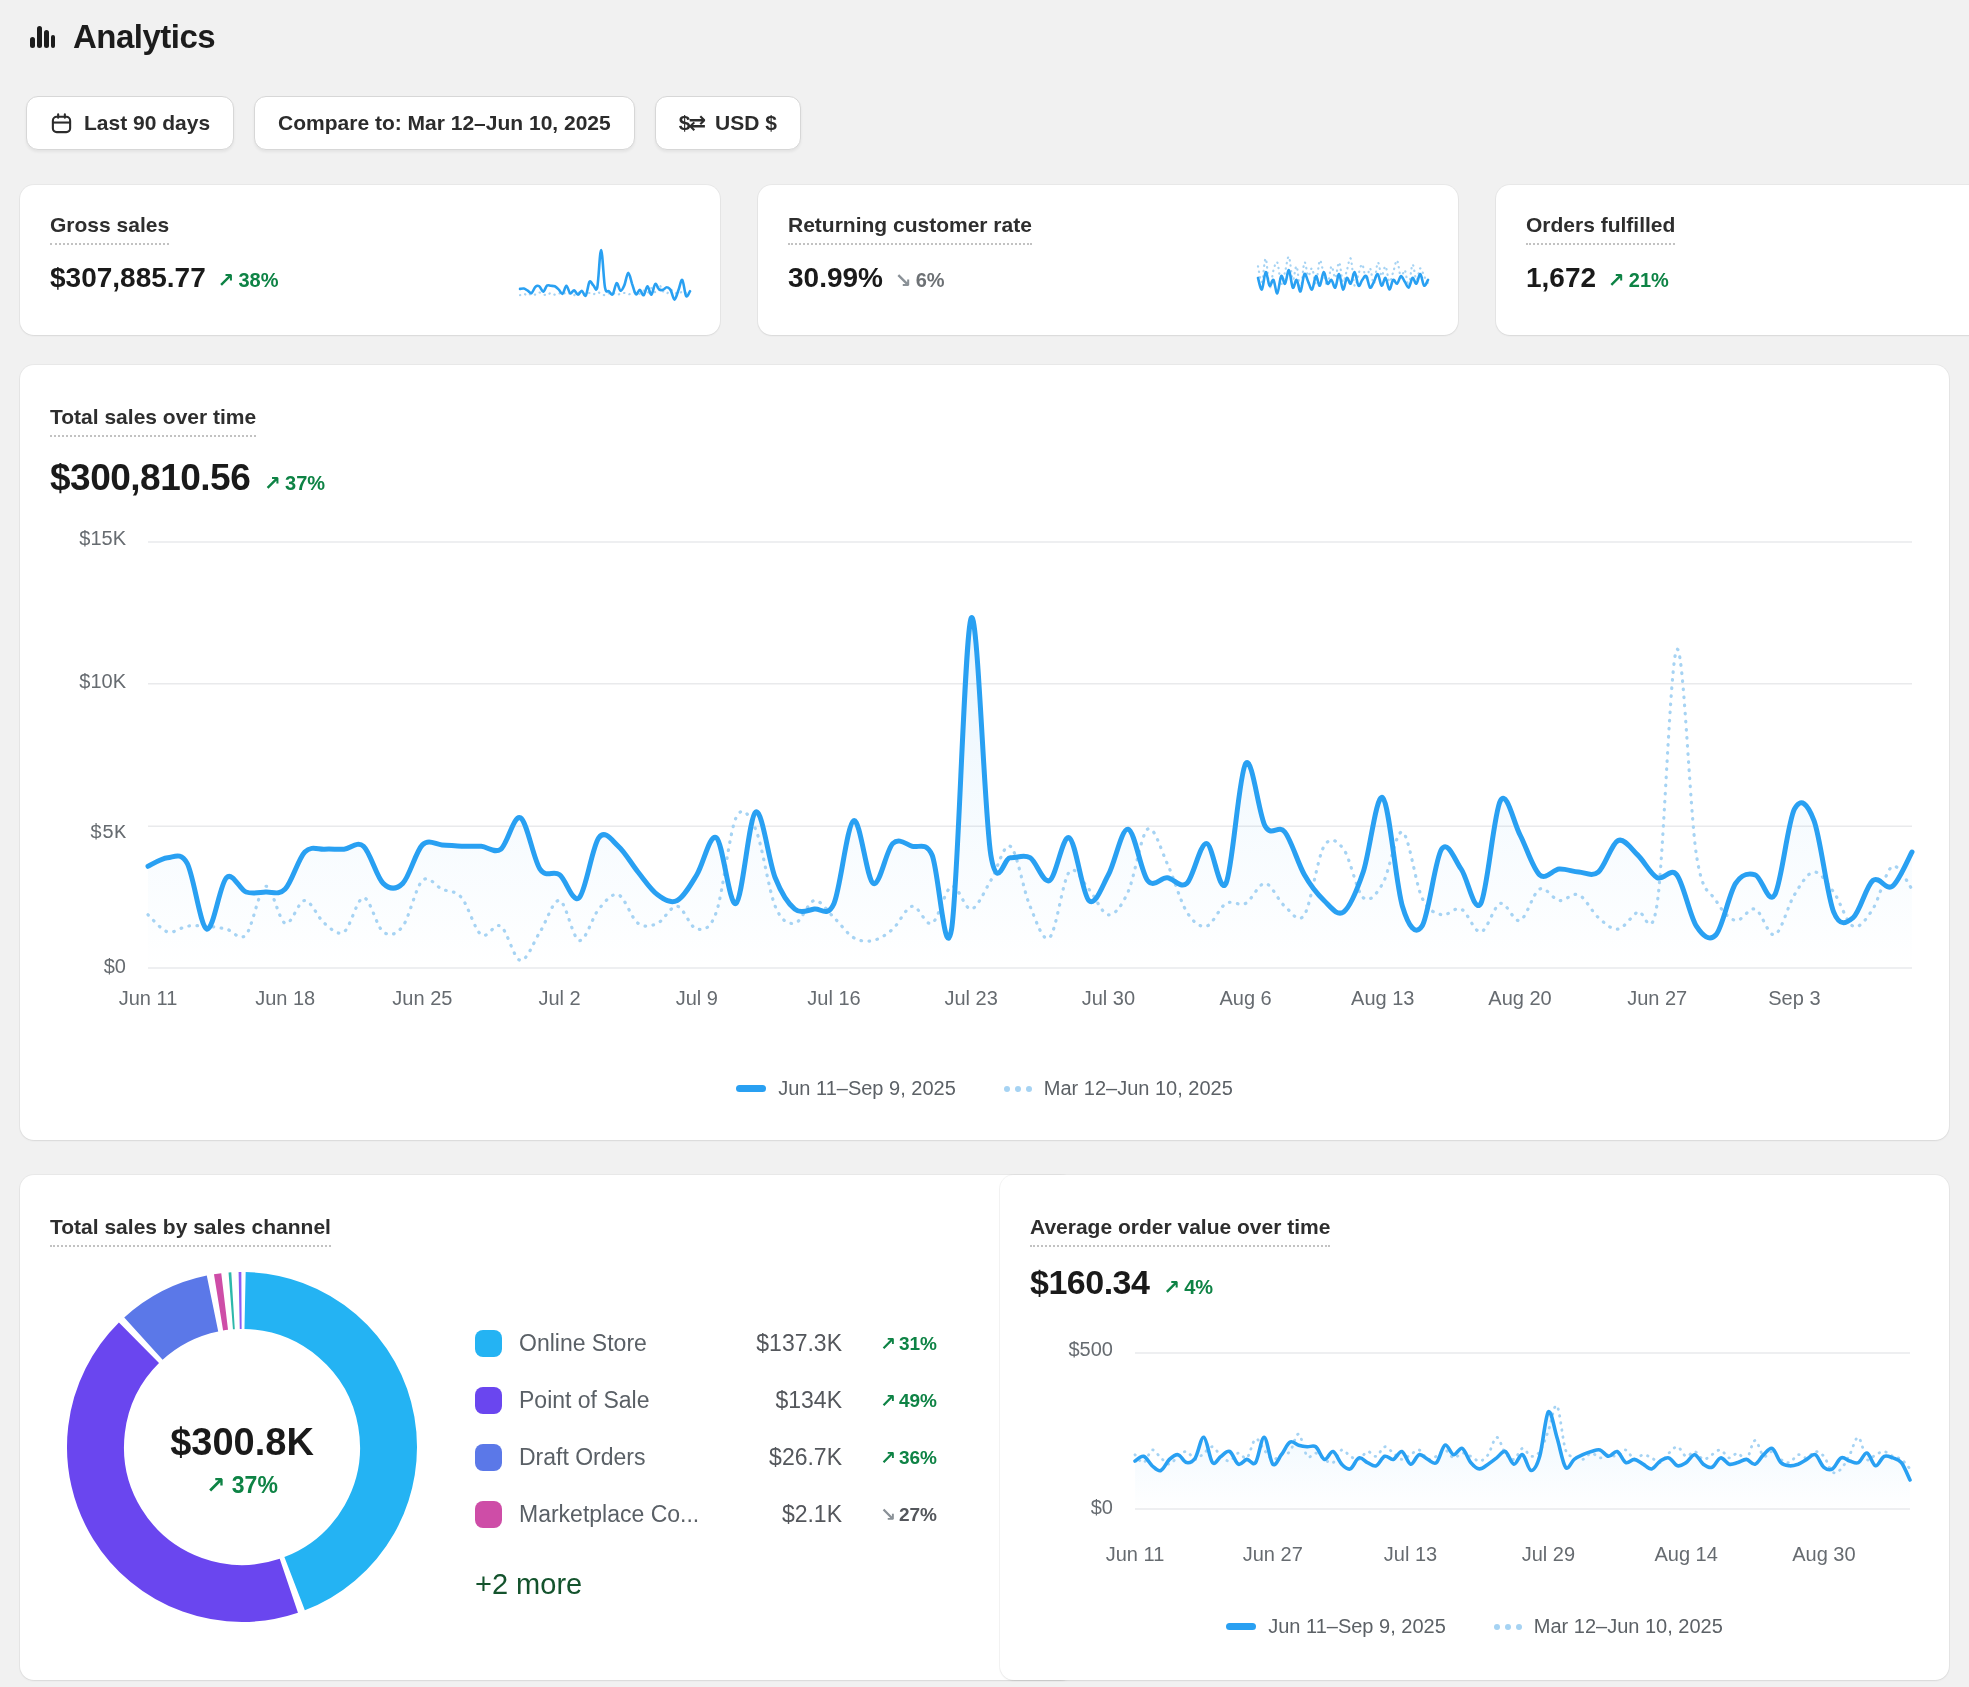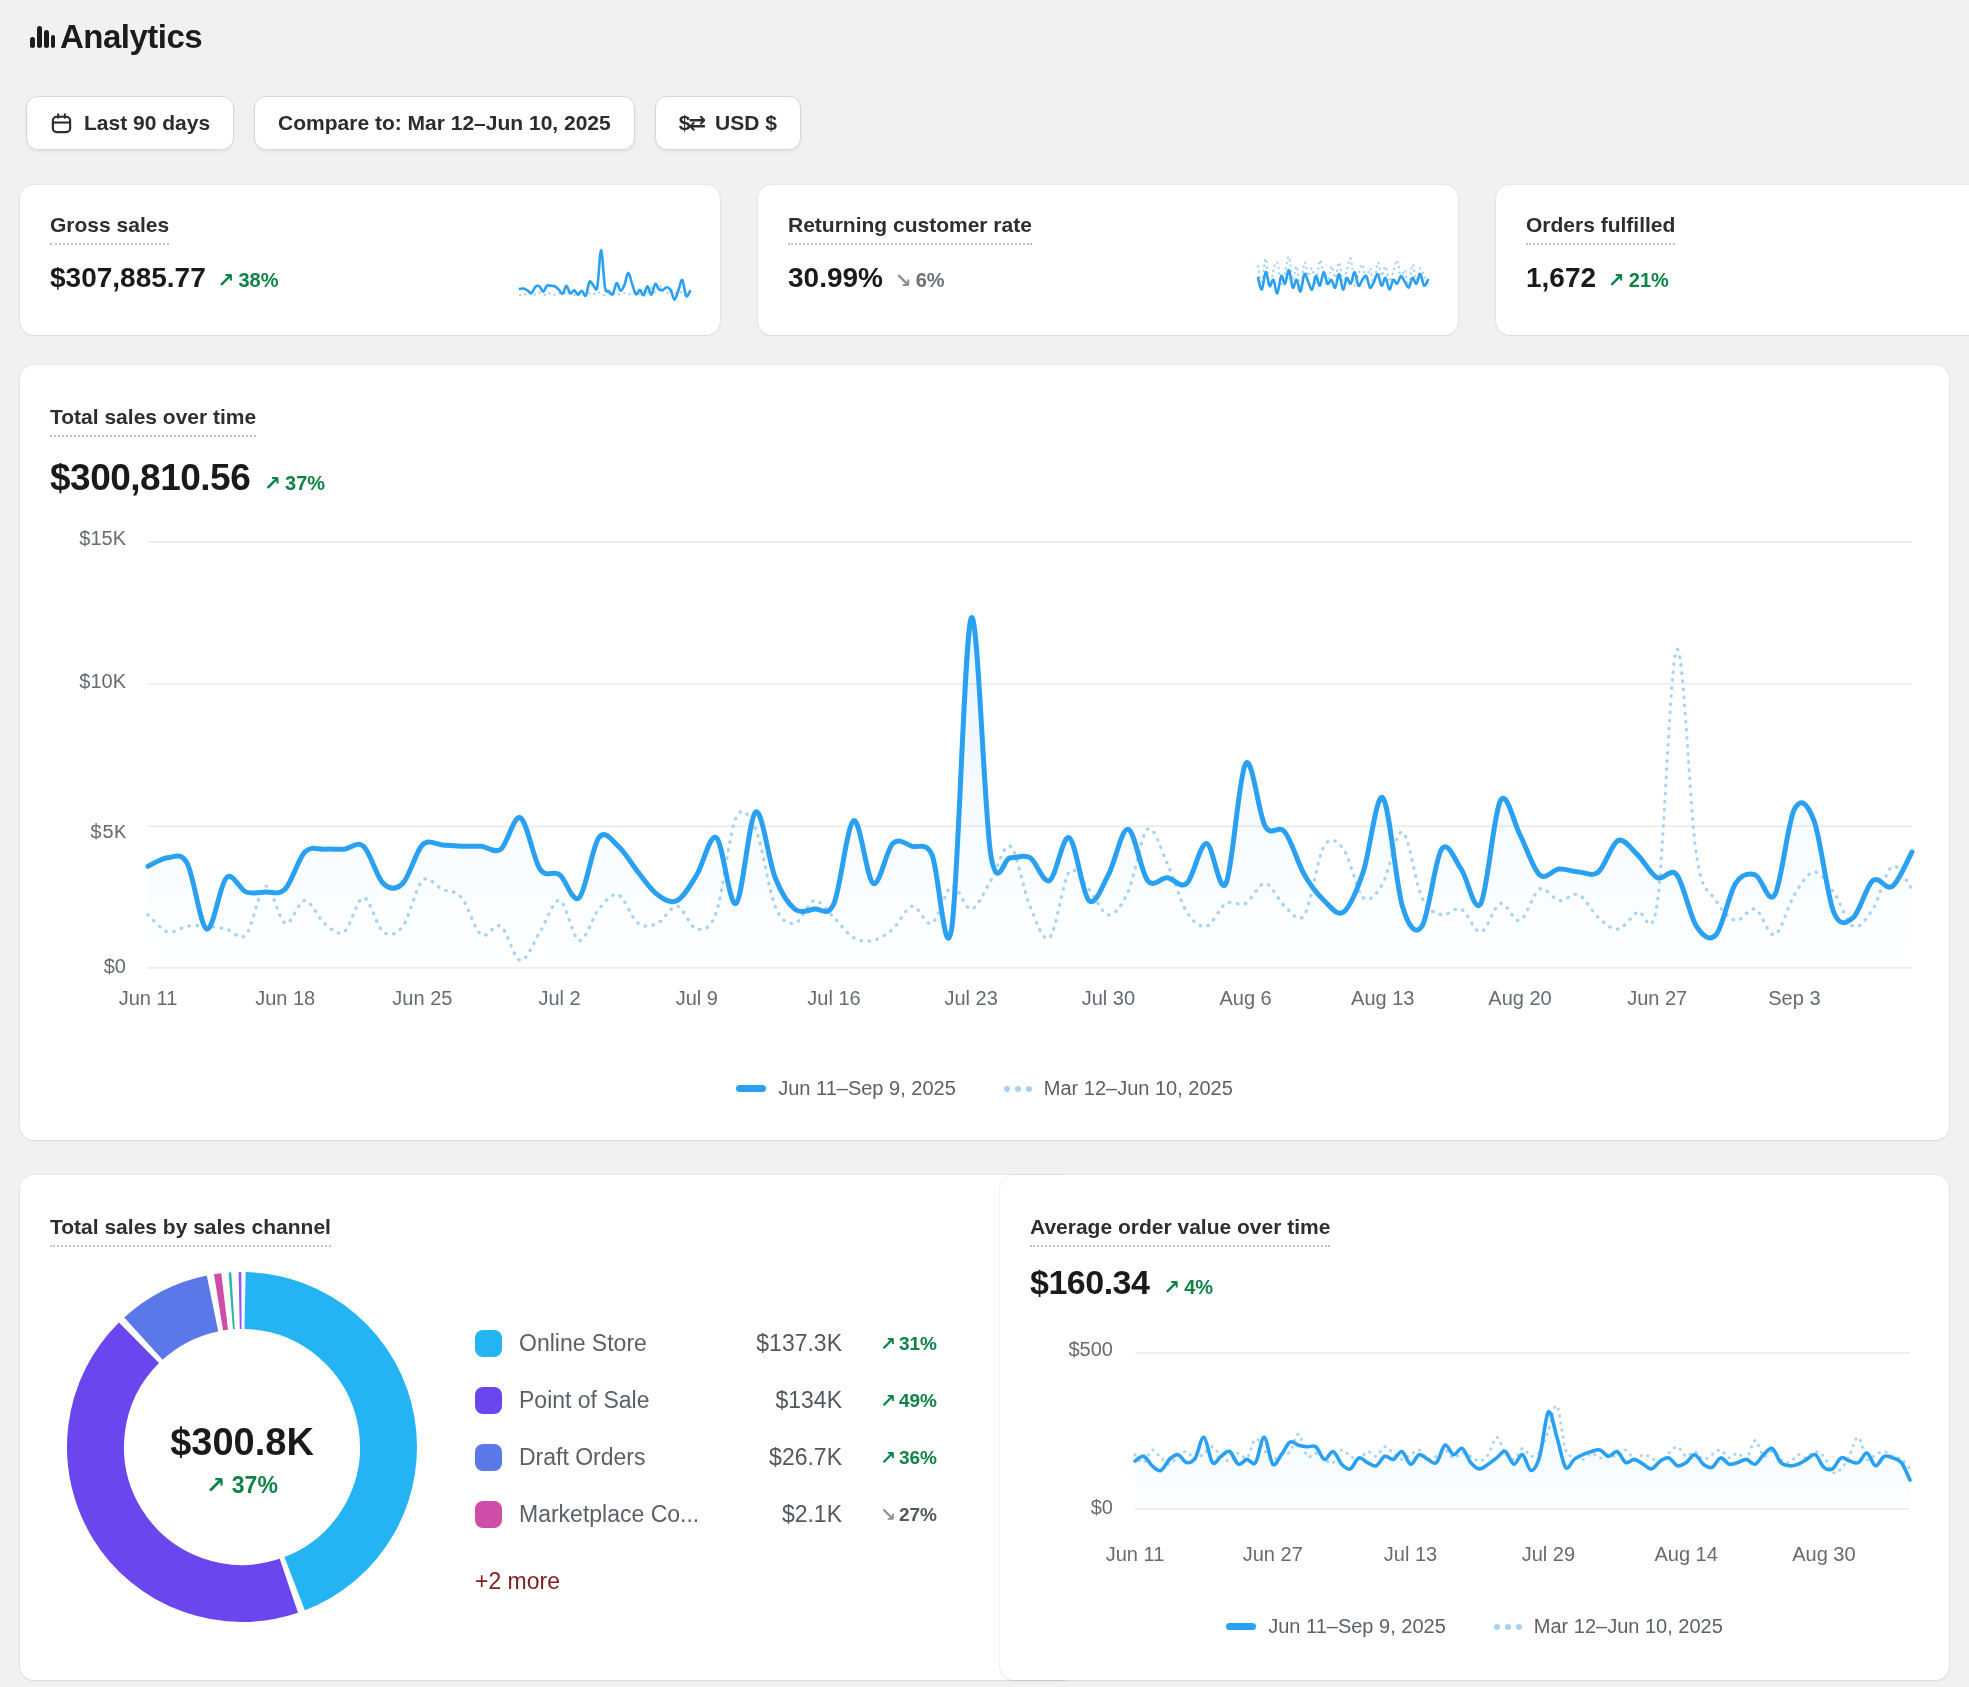--- a/index.html
+++ b/index.html
@@ -8,21 +8,21 @@
     background:#f1f1f1;
     font-family:"Liberation Sans","DejaVu Sans",sans-serif;
     color:#1a1a1a;
     -webkit-font-smoothing:antialiased;
   }
   .page{position:relative;width:1969px;height:1687px;overflow:hidden;background:#f1f1f1;}
   .card{position:absolute;background:#ffffff;border-radius:14px;
         box-shadow:0 1px 2px rgba(0,0,0,.07),0 0 0 1px rgba(0,0,0,.035);}
 
   
-  .hdr{position:absolute;left:26px;top:18px;display:flex;align-items:center;gap:2px;}
+  .hdr{position:absolute;left:26px;top:18px;display:flex;align-items:center;gap:15px;}
   .hdr h1{margin:0;font-size:33px;font-weight:700;color:#1c1c1c;letter-spacing:-.5px;}
 
   
   .toolbar{position:absolute;left:26px;top:96px;display:flex;gap:20px;}
   .tbtn{display:flex;align-items:center;gap:11px;height:54px;padding:16px 23px;
         background:#fff;border:1px solid #d7d7d7;border-radius:12px;
         font-family:inherit;font-size:21px;font-weight:600;color:#2c2c2c;
         box-shadow:0 2px 3px rgba(0,0,0,.06);cursor:pointer;}
   .cicon{font-weight:700;font-size:21px;letter-spacing:-2px;}
 
@@ -67,21 +67,21 @@
   .ch-legend{position:absolute;display:flex;flex-direction:column;}
   .ch-row{display:flex;align-items:center;height:57px;font-size:23px;}
   .ch-swatch{width:27px;height:27px;border-radius:8px;margin-right:17px;flex:none;}
   .ch-name{flex:1;color:#5a6066;white-space:nowrap;overflow:hidden;text-overflow:ellipsis;}
   .ch-value{color:#54575c;margin-left:auto;}
   .ch-delta{width:95px;text-align:right;font-size:19px;font-weight:700;white-space:nowrap;}
   .ch-delta .arr{margin-right:3px;}
   .ch-delta.up{color:#0e8345;}
   .ch-delta.down{color:#54575c;}
   .ch-delta.down .arr{color:#8a9197;}
-  .more{position:absolute;font-size:23px;color:#7f1d1d;cursor:pointer;text-align:right;}
+  .more{position:absolute;font-size:29px;color:#14532d;cursor:pointer;text-align:right;}
 </style>
 </head>
 <body>
 
 <div class="page">
 
   <div class="hdr">
     <svg width="32" height="32" viewBox="0 0 32 32">
       <rect x="4" y="16" width="5" height="11" rx="2.5" fill="#1c1c1c"></rect>
       <rect x="11" y="5" width="5" height="22" rx="2.5" fill="#1c1c1c"></rect>

